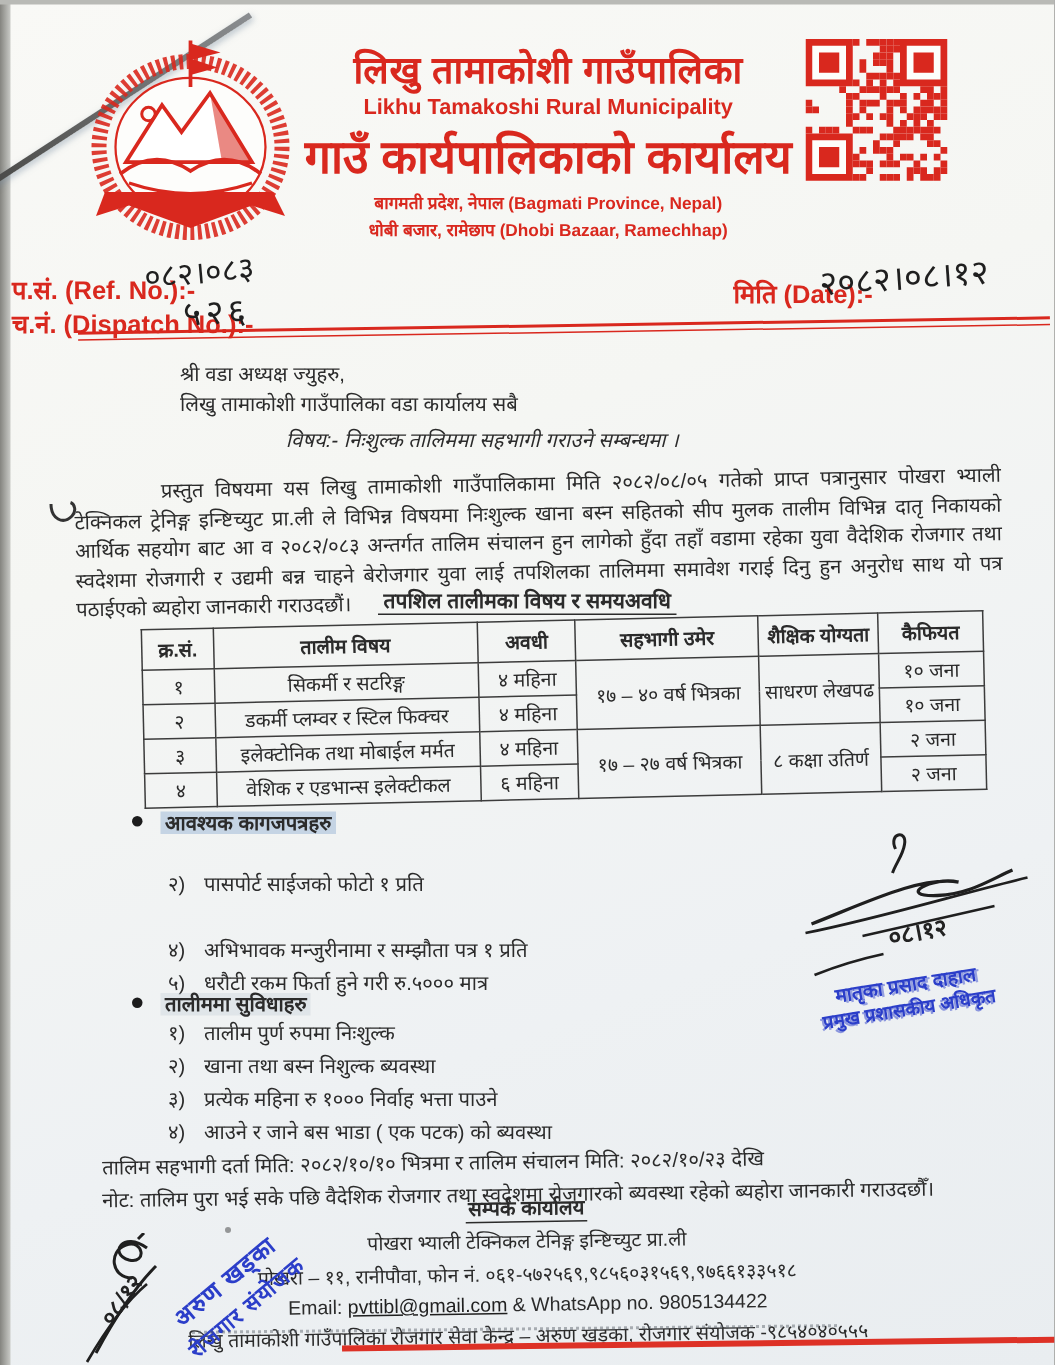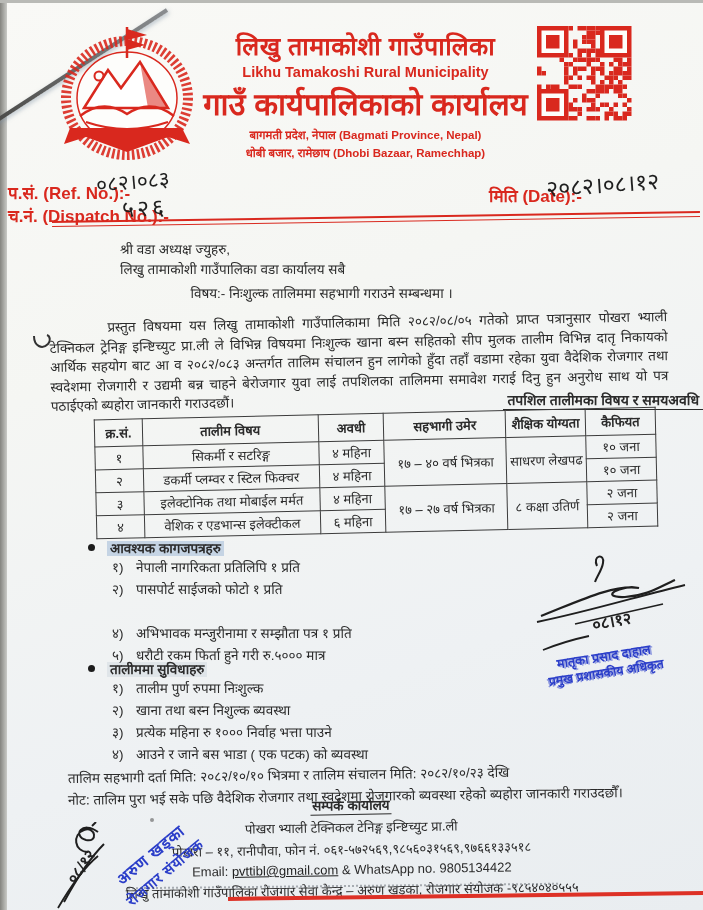--- a/index.html
+++ b/index.html
@@ -21,25 +21,25 @@
   .h-office-np{font-size:31px;font-weight:bold;margin-top:2px;}
   .h-office-en{font-size:17.5px;font-weight:bold;margin-top:2px;}
   .h-addr{font-size:11.5px;font-weight:bold;margin-top:3px;}
   .qr{position:absolute;left:537px;top:26px;width:100px;height:96px;}
   
   .meta-label{position:absolute;font-size:17px;font-weight:bold;color:#d9281e;}
   .hw{position:absolute;font-family:"DejaVu Serif","Liberation Serif",serif;color:#1f1f1f;}
   .rule-red{position:absolute;left:52px;top:216px;width:648px;height:6px;border-top:2.5px solid #d9281e;border-bottom:1.5px solid #d9281e;transform:rotate(-0.9deg);}
   
   .addressee{position:absolute;left:120px;top:240px;font-size:13.5px;line-height:20px;}
-  .subject{position:absolute;left:0;top:284px;width:643px;text-align:center;font-size:13.5px;}
+  .subject{position:absolute;left:0;top:284px;width:643px;text-align:center;font-size:13.5px;font-style:italic;}
   .body-par{position:absolute;left:50px;top:313px;width:618px;font-size:13.5px;line-height:19.5px;text-align:justify;text-indent:58px;transform:rotate(-1.1deg);}
   .pen-mark{position:absolute;left:30px;top:330px;width:26px;height:26px;}
   
-  .tbl-title{position:absolute;left:0;top:390px;width:703px;text-align:right;font-size:14px;font-weight:bold;}
+  .tbl-title{position:absolute;left:0;top:390px;width:703px;text-align:center;font-size:14px;font-weight:bold;}
   .tbl-title span{border-bottom:1.5px solid #2b2b2b;padding:0 4px 1px;}
   .tbl-wrap{position:absolute;left:95px;top:413px;width:562px;transform:rotate(-1.3deg);}
   table{border-collapse:collapse;width:100%;}
   th,td{border:1.6px solid #3c3c3c;font-size:13px;text-align:center;padding:1px 3px;}
   th{height:27px;font-weight:bold;}
   td{height:23px;}
   .c-sn{width:48px;}.c-sub{width:176px;}.c-dur{width:66px;}.c-age{width:122px;}.c-edu{width:80px;}.c-rem{width:70px;}
   
   .sect-head{position:absolute;font-size:13.5px;font-weight:bold;}
   .sect-head .dot{display:inline-block;width:7px;height:7px;border-radius:50%;background:#1c1c1c;margin-right:12px;vertical-align:2px;}
@@ -312,21 +312,20 @@
         <td>६ महिना</td>
         <td>२ जना</td>
       </tr>
     </tbody>
       </table>
   </div>
 
   <div class="sect-head" style="left:88px;top:539px;">
     <span class="dot"></span><span class="hl">आवश्यक कागजपत्रहरु</span>
   </div>
-  <div class="list-item" style="left:112px;top:558px;"><span class="num">१)</span><span>नेपाली नागरिकता प्रतिलिपि १ प्रति</span></div>
   <div class="list-item" style="left:112px;top:580px;"><span class="num">२)</span><span>पासपोर्ट साईजको फोटो १ प्रति</span></div>
   <div class="list-item" style="left:112px;top:624px;"><span class="num">४)</span><span>अभिभावक मन्जुरीनामा र सम्झौता पत्र १ प्रति</span></div>
   <div class="list-item" style="left:112px;top:646px;"><span class="num">५)</span><span>धरौटी रकम फिर्ता हुने गरी रु.५००० मात्र</span></div>
 
   <div class="sect-head" style="left:88px;top:660px;">
     <span class="dot"></span><span class="hl2">तालीममा सुविधाहरु</span>
   </div>
   <div class="list-item" style="left:112px;top:679px;"><span class="num">१)</span><span>तालीम पुर्ण रुपमा निःशुल्क</span></div>
   <div class="list-item" style="left:112px;top:701px;"><span class="num">२)</span><span>खाना तथा बस्न निशुल्क ब्यवस्था</span></div>
   <div class="list-item" style="left:112px;top:723px;"><span class="num">३)</span><span>प्रत्येक महिना रु १००० निर्वाह भत्ता पाउने</span></div>

